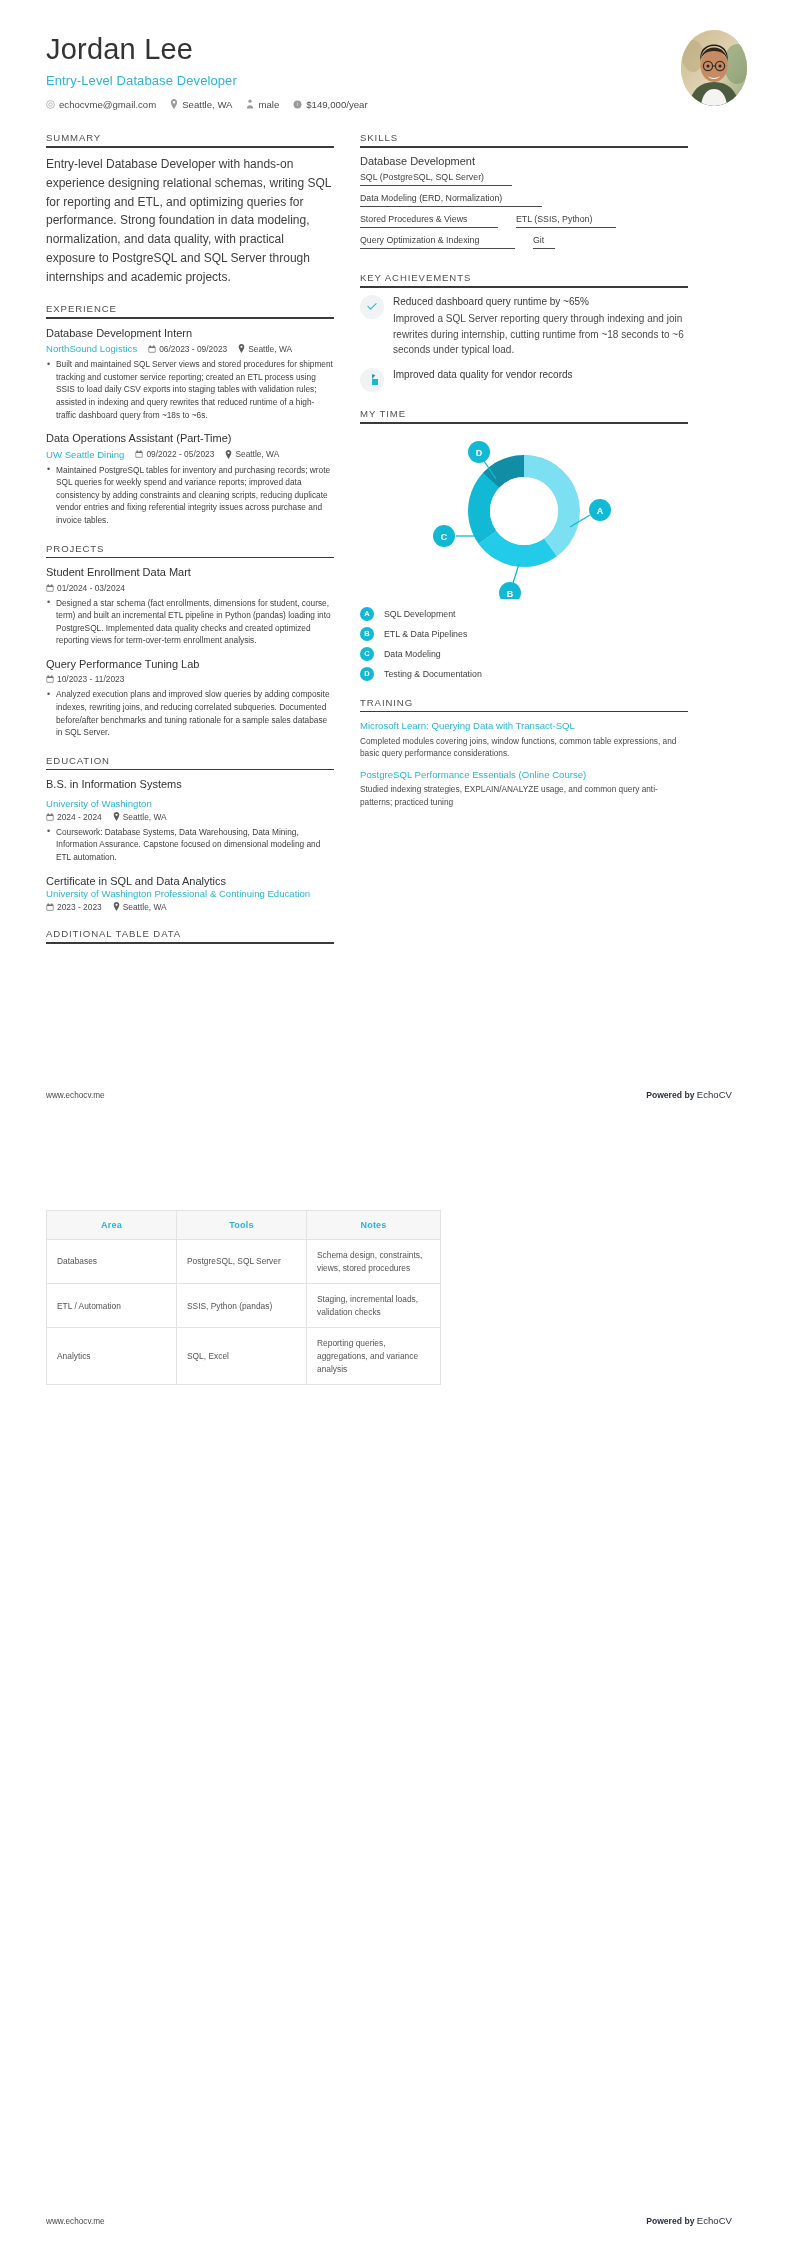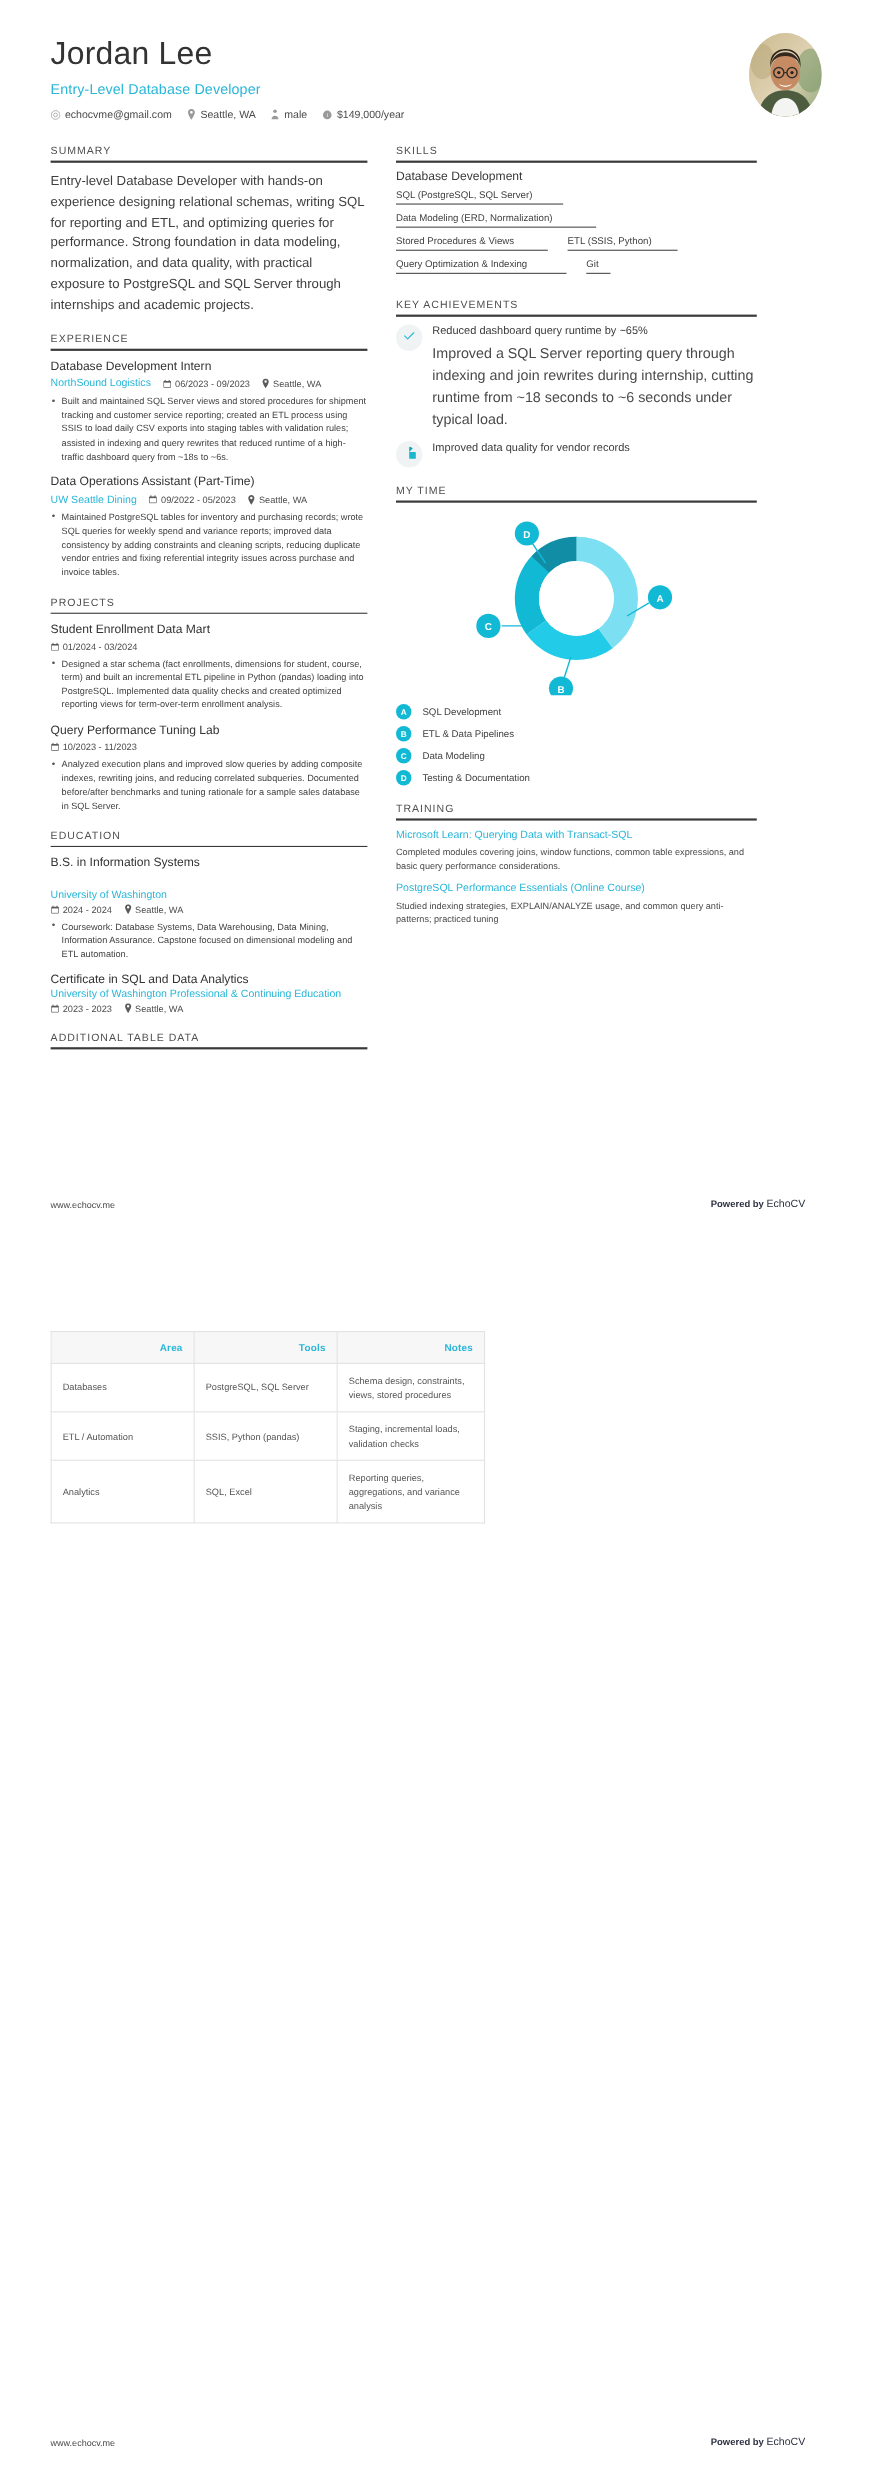--- a/index.html
+++ b/index.html
@@ -73,21 +73,21 @@
   .skill-bar { height: 1.2px; background: #4a4a4a; width: 100%; }
 
   
   .ach { display: flex; gap: 9px; margin-bottom: 11px; }
   .ach-ico {
     width: 24px; height: 24px; flex: none; border-radius: 50%;
     background: #f0f3f4; display: flex; align-items: center; justify-content: center;
   }
   .ach-body { flex: 1; }
   .ach-title { font-size: 10px; color: #3a3a3a; line-height: 1.35; margin-bottom: 3px; }
-  .ach-desc { font-size: 13px; color: #4a4a4a; line-height: 1.52; }
+  .ach-desc { font-size: 10px; color: #4a4a4a; line-height: 1.52; }
 
   
   .donut-wrap { position: relative; width: 100%; height: 172px; margin-top: 6px; }
   .donut-wrap svg { display: block; margin: 0 auto; }
   .legend { margin-top: 4px; }
   .legend-row { display: flex; align-items: center; gap: 10px; margin-bottom: 6px; }
   .legend-badge {
     width: 14px; height: 14px; border-radius: 50%; flex: none;
     display: flex; align-items: center; justify-content: center;
     font-size: 7.5px; font-weight: bold; color: #fff;
@@ -111,21 +111,21 @@
 
   
   .page2 { position: relative; width: 794px; height: 1126px; padding: 0; }
   .tbl-wrap { padding: 90px 46px 0 46px; }
   table.data {
     border-collapse: collapse; width: 395px; table-layout: fixed;
     border: 1px solid #e3e3e3;
   }
   table.data th {
     background: #f7f7f7; color: #29b6d8; font-size: 9px; font-weight: bold;
-    text-align: right; padding: 9px 10px; border: 1px solid #e3e3e3;
+    text-align: center; padding: 9px 10px; border: 1px solid #e3e3e3;
     letter-spacing: .2px;
   }
   table.data td {
     font-size: 8.4px; color: #545454; padding: 9px 10px;
     border: 1px solid #e3e3e3; line-height: 1.5; vertical-align: middle;
   }
   table.data col.c1 { width: 33%; }
   table.data col.c2 { width: 33%; }
   table.data col.c3 { width: 34%; }
 </style>
@@ -320,21 +320,21 @@
           </ul>
         </div>
       </div>
 
       <div class="sec">
         <div class="sec-title">EDUCATION</div>
         <div class="sec-rule"></div>
 
         <div class="entry">
           <div class="entry-title">B.S. in Information Systems</div>
-          <div class="org" style="margin-top:16px">University of Washington</div>
+          <div class="org" style="margin-top:6px">University of Washington</div>
           <div class="entry-meta">
             <span class="meta-chip">
               <span>
                 <svg width="8" height="8" viewBox="0 0 14 14">
                     <rect x="1" y="2.5" width="12" height="10.5" rx="1" fill="#5a5a5a"></rect>
                     <rect x="2" y="5" width="10" height="7" fill="#fff"></rect>
                     <rect x="3" y="0.5" width="1.6" height="3" fill="#5a5a5a"></rect>
                     <rect x="9.4" y="0.5" width="1.6" height="3" fill="#5a5a5a"></rect>
                   </svg>
               </span>

